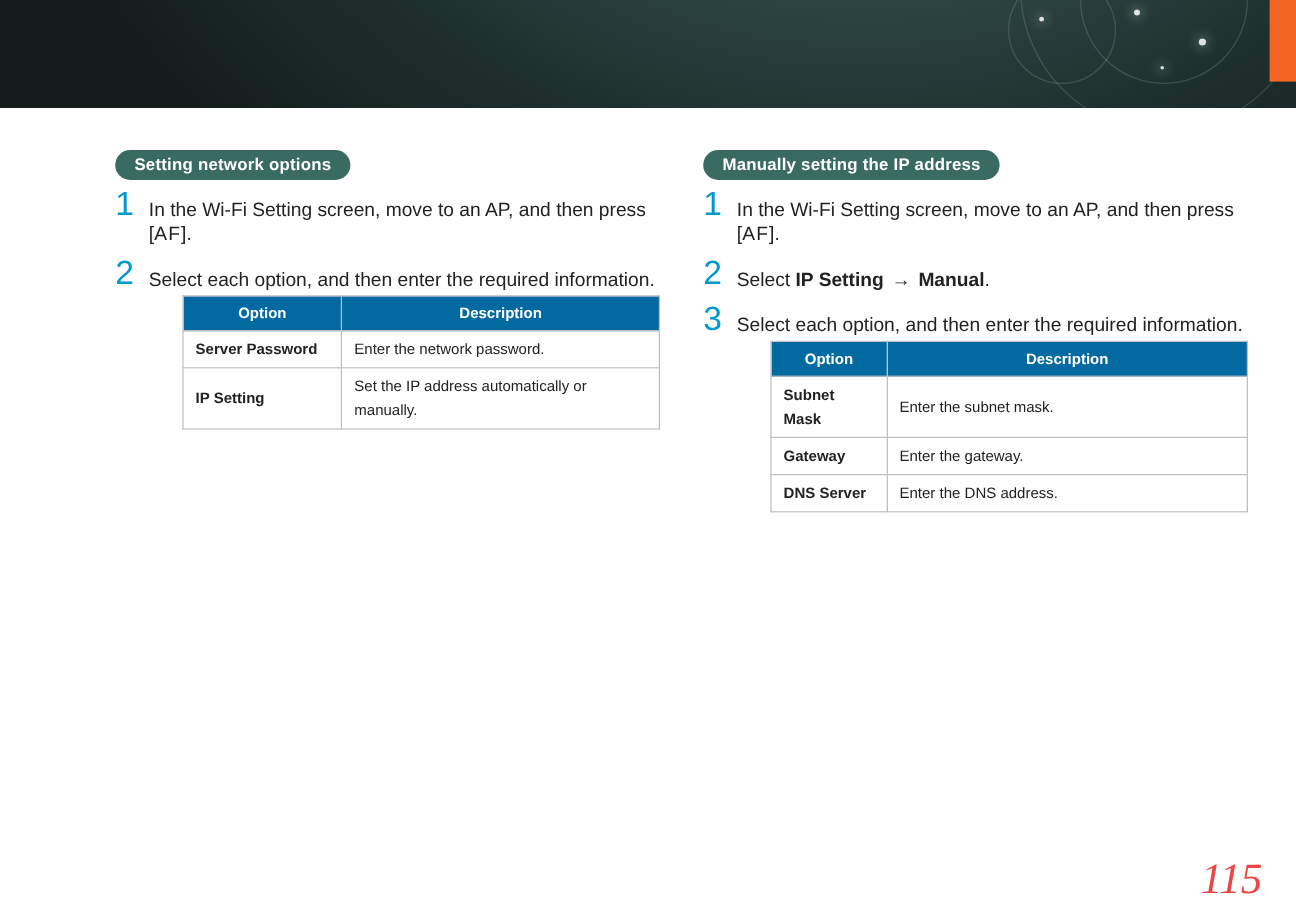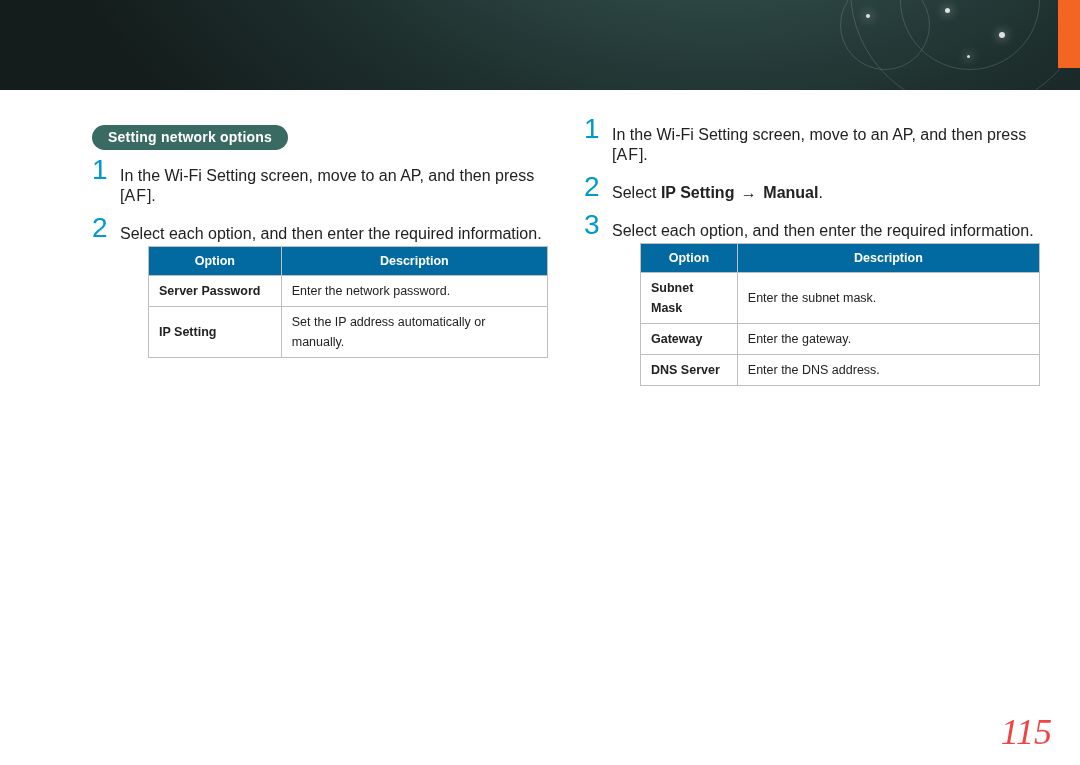--- a/index.html
+++ b/index.html
@@ -25,21 +25,21 @@
   .d4 { width:4px;height:4px; top:14px; right:210px; }
   .arc { position:absolute; border:1px solid rgba(255,255,255,0.15); border-radius:50%; }
   .a1 { width:140px;height:140px; top:-70px; right:40px; }
   .a2 { width:240px;height:240px; top:-130px; right:-10px; }
   .a3 { width:90px;height:90px; top:-20px; right:150px; }
 
   
   .side-tab { position:absolute; top:0; right:0; width:22px; height:68px; background:#f26522; }
 
   
-  .content { display:flex; padding: 35px 40px 0 92px; gap: 36px; }
+  .content { display:flex; padding: 35px 40px 0 64px; gap: 36px; margin-left: 32px; }
   .col { width: 490px; }
   .pill {
     display:inline-block; background:#3a6b63; color:#fff; font-size:14px; font-weight:600;
     padding:4px 16px 5px 16px; border-radius:14px; letter-spacing:0.2px; margin-bottom:16px;
   }
   ol { list-style:none; counter-reset:item; }
   ol > li { position:relative; padding-left:28px; margin-bottom:18px; font-size:16px; line-height:20px; }
   ol > li::before {
     counter-increment:item; content:counter(item);
     position:absolute; left:0; top:-6px; font-size:28px; font-weight:300; color:#0099cc;
@@ -96,20 +96,21 @@
               <td class="opt">IP Setting</td>
               <td>Set the IP address automatically or manually.</td>
             </tr>
           </tbody>
             </table>
         </li>
       </ol>
     </div>
 
     <div class="col">
+      <div class="pill">Manually setting the IP address</div>
       <ol>
         <li>
           <span>In the Wi-Fi Setting screen, move to an AP, and then press [</span><span class="af">AF</span><span>].</span>
         </li>
         <li>
           <span>Select </span><b>IP Setting</b><span class="arrow"> → </span><b>Manual</b><span>.</span>
         </li>
         <li>
           <span>Select each option, and then enter the required information.</span>
           <table>

